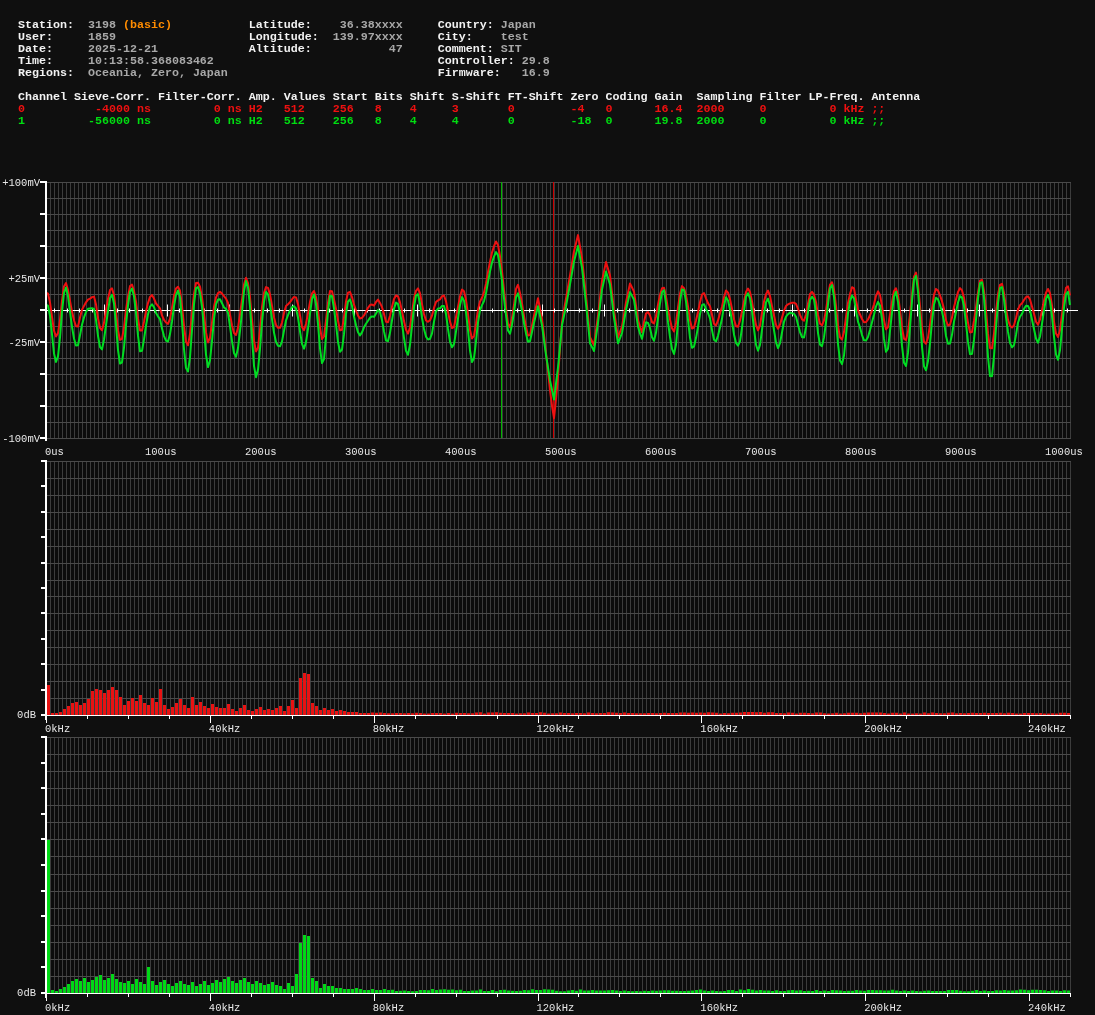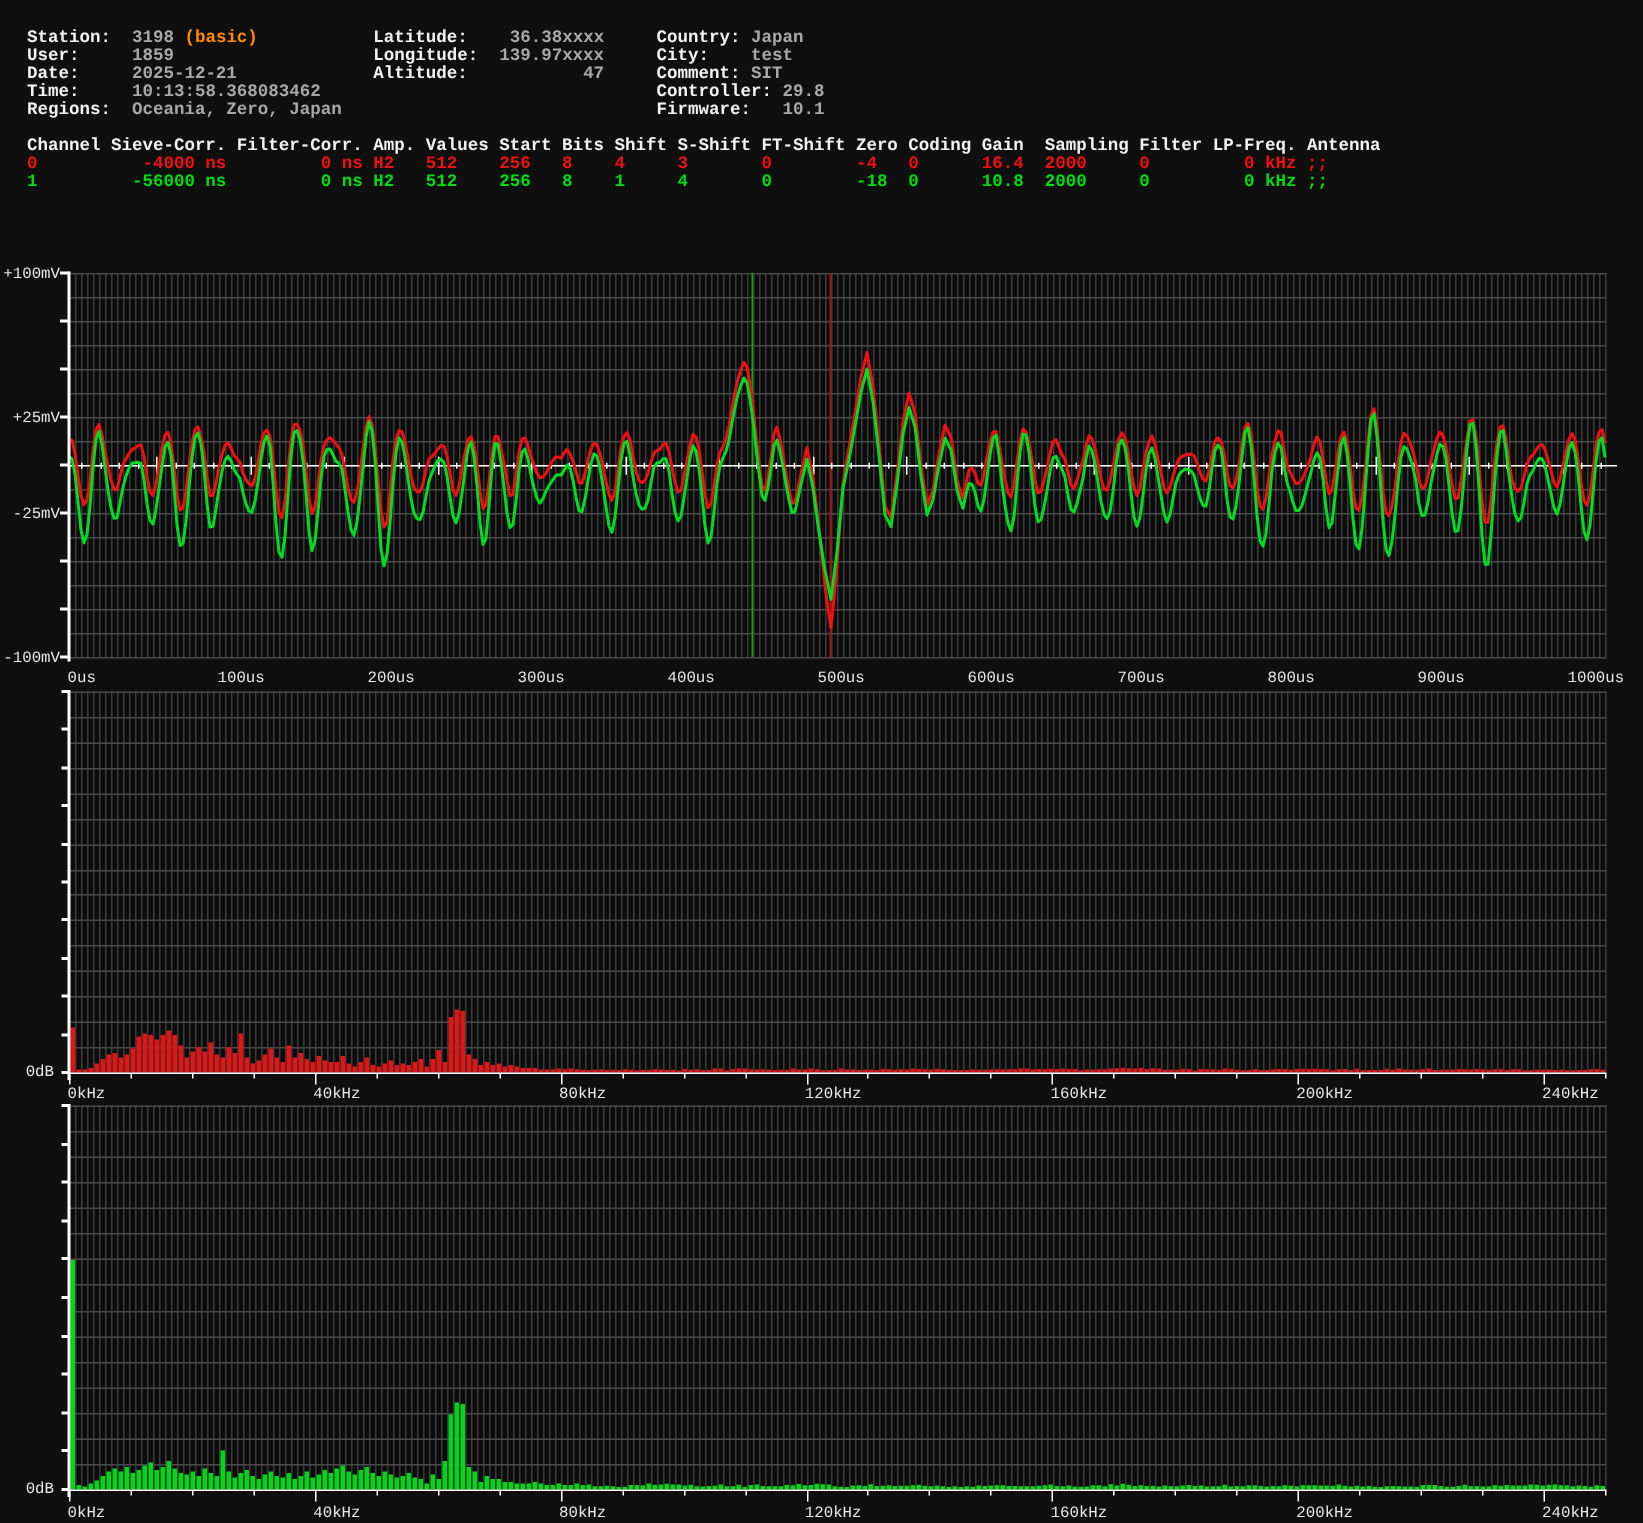--- a/index.html
+++ b/index.html
@@ -6,25 +6,25 @@
 #hdr .o{color:#ff8c00}
 #hdr .r{color:#f01010}
 #hdr .g{color:#00dd11}
 #cv{position:absolute;left:0;top:0;will-change:transform}
 #hdr span{} 
 </style></head><body>
 <pre id="hdr">Station:  <span class="v">3198</span> <span class="o">(basic)</span>           Latitude:    <span class="v">36.38xxxx</span>     Country: <span class="v">Japan</span>
 User:     <span class="v">1859</span>                   Longitude:  <span class="v">139.97xxxx</span>     City:    <span class="v">test</span>
 Date:     <span class="v">2025-12-21</span>             Altitude:           <span class="v">47</span>     Comment: <span class="v">SIT</span>
 Time:     <span class="v">10:13:58.368083462</span>                                Controller: <span class="v">29.8</span>
-Regions:  <span class="v">Oceania, Zero, Japan</span>                              Firmware:   <span class="v">10.1</span>
+Regions:  <span class="v">Oceania, Zero, Japan</span>                              Firmware:   <span class="v">16.9</span>
 
 Channel Sieve-Corr. Filter-Corr. Amp. Values Start Bits Shift S-Shift FT-Shift Zero Coding Gain  Sampling Filter LP-Freq. Antenna
 <span class="r">0          -4000 ns         0 ns H2   512    256   8    4     3       0        -4   0      16.4  2000     0         0 kHz ;;</span>
-<span class="g">1         -56000 ns         0 ns H2   512    256   8    1     4       0        -18  0      10.8  2000     0         0 kHz ;;</span></pre>
+<span class="g">1         -56000 ns         0 ns H2   512    256   8    4     4       0        -18  0      19.8  2000     0         0 kHz ;;</span></pre>
 <svg id="cv" width="1095" height="1015" font-family="Liberation Mono, monospace" font-size="10.5">
 <rect width="1095" height="1015" fill="#0f0f0f"></rect>
 <rect x="46" y="182" width="1025" height="256" fill="#0c0c0c"></rect>
 <path d="M50.5 182V438M54.5 182V438M58.5 182V438M62.5 182V438M66.5 182V438M70.5 182V438M74.5 182V438M78.5 182V438M82.5 182V438M86.5 182V438M90.5 182V438M94.5 182V438M98.5 182V438M102.5 182V438M106.5 182V438M110.5 182V438M114.5 182V438M118.5 182V438M122.5 182V438M126.5 182V438M130.5 182V438M134.5 182V438M138.5 182V438M142.5 182V438M146.5 182V438M150.5 182V438M154.5 182V438M158.5 182V438M162.5 182V438M166.5 182V438M170.5 182V438M174.5 182V438M178.5 182V438M182.5 182V438M186.5 182V438M190.5 182V438M194.5 182V438M198.5 182V438M202.5 182V438M206.5 182V438M210.5 182V438M214.5 182V438M218.5 182V438M222.5 182V438M226.5 182V438M230.5 182V438M234.5 182V438M238.5 182V438M242.5 182V438M246.5 182V438M250.5 182V438M254.5 182V438M258.5 182V438M262.5 182V438M266.5 182V438M270.5 182V438M274.5 182V438M278.5 182V438M282.5 182V438M286.5 182V438M290.5 182V438M294.5 182V438M298.5 182V438M302.5 182V438M306.5 182V438M310.5 182V438M314.5 182V438M318.5 182V438M322.5 182V438M326.5 182V438M330.5 182V438M334.5 182V438M338.5 182V438M342.5 182V438M346.5 182V438M350.5 182V438M354.5 182V438M358.5 182V438M362.5 182V438M366.5 182V438M370.5 182V438M374.5 182V438M378.5 182V438M382.5 182V438M386.5 182V438M390.5 182V438M394.5 182V438M398.5 182V438M402.5 182V438M406.5 182V438M410.5 182V438M414.5 182V438M418.5 182V438M422.5 182V438M426.5 182V438M430.5 182V438M434.5 182V438M438.5 182V438M442.5 182V438M446.5 182V438M450.5 182V438M454.5 182V438M458.5 182V438M462.5 182V438M466.5 182V438M470.5 182V438M474.5 182V438M478.5 182V438M482.5 182V438M486.5 182V438M490.5 182V438M494.5 182V438M498.5 182V438M502.5 182V438M506.5 182V438M510.5 182V438M514.5 182V438M518.5 182V438M522.5 182V438M526.5 182V438M530.5 182V438M534.5 182V438M538.5 182V438M542.5 182V438M546.5 182V438M550.5 182V438M554.5 182V438M558.5 182V438M562.5 182V438M566.5 182V438M570.5 182V438M574.5 182V438M578.5 182V438M582.5 182V438M586.5 182V438M590.5 182V438M594.5 182V438M598.5 182V438M602.5 182V438M606.5 182V438M610.5 182V438M614.5 182V438M618.5 182V438M622.5 182V438M626.5 182V438M630.5 182V438M634.5 182V438M638.5 182V438M642.5 182V438M646.5 182V438M650.5 182V438M654.5 182V438M658.5 182V438M662.5 182V438M666.5 182V438M670.5 182V438M674.5 182V438M678.5 182V438M682.5 182V438M686.5 182V438M690.5 182V438M694.5 182V438M698.5 182V438M702.5 182V438M706.5 182V438M710.5 182V438M714.5 182V438M718.5 182V438M722.5 182V438M726.5 182V438M730.5 182V438M734.5 182V438M738.5 182V438M742.5 182V438M746.5 182V438M750.5 182V438M754.5 182V438M758.5 182V438M762.5 182V438M766.5 182V438M770.5 182V438M774.5 182V438M778.5 182V438M782.5 182V438M786.5 182V438M790.5 182V438M794.5 182V438M798.5 182V438M802.5 182V438M806.5 182V438M810.5 182V438M814.5 182V438M818.5 182V438M822.5 182V438M826.5 182V438M830.5 182V438M834.5 182V438M838.5 182V438M842.5 182V438M846.5 182V438M850.5 182V438M854.5 182V438M858.5 182V438M862.5 182V438M866.5 182V438M870.5 182V438M874.5 182V438M878.5 182V438M882.5 182V438M886.5 182V438M890.5 182V438M894.5 182V438M898.5 182V438M902.5 182V438M906.5 182V438M910.5 182V438M914.5 182V438M918.5 182V438M922.5 182V438M926.5 182V438M930.5 182V438M934.5 182V438M938.5 182V438M942.5 182V438M946.5 182V438M950.5 182V438M954.5 182V438M958.5 182V438M962.5 182V438M966.5 182V438M970.5 182V438M974.5 182V438M978.5 182V438M982.5 182V438M986.5 182V438M990.5 182V438M994.5 182V438M998.5 182V438M1002.5 182V438M1006.5 182V438M1010.5 182V438M1014.5 182V438M1018.5 182V438M1022.5 182V438M1026.5 182V438M1030.5 182V438M1034.5 182V438M1038.5 182V438M1042.5 182V438M1046.5 182V438M1050.5 182V438M1054.5 182V438M1058.5 182V438M1062.5 182V438M1066.5 182V438M1070.5 182V438" stroke="#3c3c3c" stroke-width="1" fill="none"></path>
 <path d="M46 182.5H1071M46 198.5H1071M46 214.5H1071M46 230.5H1071M46 246.5H1071M46 262.5H1071M46 278.5H1071M46 294.5H1071M46 310.5H1071M46 326.5H1071M46 342.5H1071M46 358.5H1071M46 374.5H1071M46 390.5H1071M46 406.5H1071M46 422.5H1071M46 438.5H1071" stroke="#4a4a4a" stroke-width="1" fill="none"></path>
 <path d="M501.5 182V438" stroke="#00b300" stroke-width="1"></path>
 <path d="M553.5 182V438" stroke="#cc0000" stroke-width="1"></path>
 <path d="M46 310.5H1078" stroke="#ffffff" stroke-width="1"></path>
 <path d="M54.5 308.5V312.5M67.5 308.5V312.5M79.5 308.5V312.5M92.5 308.5V312.5M104.5 304.5V316.5M117.5 308.5V312.5M129.5 308.5V312.5M142.5 308.5V312.5M154.5 308.5V312.5M167.5 304.5V316.5M179.5 308.5V312.5M192.5 308.5V312.5M204.5 308.5V312.5M217.5 308.5V312.5M229.5 304.5V316.5M242.5 308.5V312.5M254.5 308.5V312.5M267.5 308.5V312.5M279.5 308.5V312.5M292.5 304.5V316.5M304.5 308.5V312.5M317.5 308.5V312.5M329.5 308.5V312.5M342.5 308.5V312.5M354.5 304.5V316.5M367.5 308.5V312.5M379.5 308.5V312.5M392.5 308.5V312.5M404.5 308.5V312.5M417.5 304.5V316.5M429.5 308.5V312.5M442.5 308.5V312.5M454.5 308.5V312.5M467.5 308.5V312.5M479.5 304.5V316.5M492.5 308.5V312.5M504.5 308.5V312.5M517.5 308.5V312.5M529.5 308.5V312.5M542.5 304.5V316.5M554.5 308.5V312.5M567.5 308.5V312.5M579.5 308.5V312.5M592.5 308.5V312.5M604.5 304.5V316.5M617.5 308.5V312.5M629.5 308.5V312.5M642.5 308.5V312.5M654.5 308.5V312.5M667.5 304.5V316.5M679.5 308.5V312.5M692.5 308.5V312.5M704.5 308.5V312.5M717.5 308.5V312.5M729.5 304.5V316.5M742.5 308.5V312.5M754.5 308.5V312.5M767.5 308.5V312.5M779.5 308.5V312.5M792.5 304.5V316.5M804.5 308.5V312.5M817.5 308.5V312.5M829.5 308.5V312.5M842.5 308.5V312.5M854.5 304.5V316.5M867.5 308.5V312.5M879.5 308.5V312.5M892.5 308.5V312.5M904.5 308.5V312.5M917.5 304.5V316.5M929.5 308.5V312.5M942.5 308.5V312.5M954.5 308.5V312.5M967.5 308.5V312.5M979.5 304.5V316.5M992.5 308.5V312.5M1004.5 308.5V312.5M1017.5 308.5V312.5M1029.5 308.5V312.5M1042.5 304.5V316.5M1054.5 308.5V312.5M1067.5 308.5V312.5" stroke="#ffffff" stroke-width="1" fill="none"></path>
 <polyline points="46,292.6 48,293.6 50,302.4 52,317.0 54,330.7 56,336.5 58,333.1 60,320.1 62,300.7 64,286.4 66,283.0 68,290.1 70,301.0 72,311.6 74,320.2 76,326.2 78,326.5 80,317.6 82,309.8 84,305.9 86,302.3 88,299.7 90,298.7 92,297.1 94,296.6 96,304.4 98,318.2 100,327.9 102,330.3 104,322.8 106,310.0 108,299.0 110,290.0 112,288.3 114,295.6 116,311.5 118,330.2 120,340.0 122,338.8 124,327.6 126,309.9 128,296.1 130,286.1 132,284.6 134,290.9 136,301.9 138,318.4 140,330.4 142,330.4 144,321.8 146,311.4 148,303.1 150,296.9 152,295.0 154,298.6 156,303.5 158,305.8 160,308.3 162,315.4 164,319.9 166,322.5 168,323.9 170,318.9 172,308.0 174,295.8 176,288.5 178,286.7 180,290.8 182,305.7 184,325.8 186,341.8 188,345.3 190,333.8 192,312.9 194,293.9 196,283.1 198,282.7 200,286.8 202,297.2 204,313.5 206,332.4 208,342.4 210,337.9 212,322.6 214,306.8 216,297.5 218,293.1 220,291.7 222,293.5 224,296.1 226,298.6 228,303.0 230,314.3 232,325.4 234,333.0 236,335.0 238,327.8 240,314.5 242,299.6 244,284.6 246,277.8 248,283.1 250,297.3 252,319.6 254,340.7 256,351.4 258,347.8 260,329.5 262,306.8 264,292.8 266,287.1 268,287.9 270,294.4 272,305.8 274,317.2 276,325.0 278,327.8 280,327.8 282,322.5 284,312.9 286,306.0 288,304.2 290,302.1 292,299.3 294,296.9 296,297.4 298,304.1 300,315.4 302,326.9 304,330.3 306,323.8 308,313.1 310,302.0 312,293.3 314,291.0 316,297.0 318,310.0 320,327.6 322,339.0 324,336.5 326,320.7 328,302.6 330,291.0 332,291.2 334,299.5 336,308.7 338,320.5 340,330.4 342,329.7 344,317.1 346,301.5 348,292.6 350,291.9 352,297.0 354,304.7 356,310.5 358,315.6 360,318.6 362,317.8 364,315.4 366,311.7 368,307.8 370,305.0 372,304.6 374,305.5 376,302.0 378,299.6 380,302.9 382,307.2 384,313.9 386,321.7 388,322.2 390,315.7 392,306.7 394,299.1 396,295.5 398,296.4 400,302.4 402,311.3 404,321.1 406,329.7 408,333.6 410,327.5 412,312.9 414,298.6 416,290.8 418,288.4 420,293.2 422,304.2 424,314.0 426,320.5 428,321.8 430,320.3 432,315.5 434,307.9 436,302.0 438,300.4 440,299.4 442,296.2 444,295.5 446,301.3 448,311.8 450,321.6 452,328.1 454,326.9 456,317.2 458,306.9 460,296.6 462,289.6 464,291.2 466,299.8 468,314.0 470,329.9 472,338.5 474,336.0 476,323.9 478,309.6 480,301.5 482,297.8 484,292.4 486,283.7 488,272.1 490,261.6 492,252.6 494,246.2 496,241.5 498,244.9 500,256.3 502,271.4 504,290.2 506,307.7 508,323.8 510,327.2 512,317.8 514,305.0 516,288.9 518,284.8 520,292.9 522,303.3 524,316.1 526,326.8 528,335.6 530,335.1 532,325.4 534,315.8 536,307.0 538,298.3 540,308.5 542,318.8 544,335.3 546,353.0 548,370.8 550,390.2 552,405.8 554,418.2 556,399.1 558,376.8 560,348.6 562,322.1 564,309.7 566,298.7 568,287.0 570,275.5 572,263.3 574,251.2 576,243.2 578,235.1 580,246.5 582,258.0 584,276.8 586,295.6 588,316.4 590,337.3 592,341.3 594,345.3 596,330.5 598,315.8 600,298.3 602,280.8 604,271.4 606,262.0 608,268.7 610,275.4 612,292.9 614,310.4 616,323.8 618,337.3 620,331.9 622,326.5 624,314.4 626,302.3 628,292.9 630,283.5 632,287.5 634,291.6 636,305.7 638,319.8 640,326.8 642,332.4 644,322.0 646,313.5 648,312.1 650,315.5 652,322.1 654,323.4 656,316.5 658,304.7 660,294.7 662,288.2 664,287.7 666,296.5 668,309.1 670,319.5 672,328.3 674,331.5 676,323.0 678,307.5 680,293.7 682,286.1 684,288.1 686,295.1 688,306.4 690,320.2 692,328.6 694,327.5 696,320.4 698,312.0 700,302.2 702,294.5 704,293.0 706,298.3 708,303.1 710,306.3 712,314.8 714,323.8 716,325.5 718,320.4 720,313.2 722,306.8 724,297.3 726,290.5 728,292.6 730,299.2 732,308.7 734,319.2 736,326.2 738,326.7 740,320.8 742,311.1 744,301.2 746,292.1 748,288.5 750,291.9 752,301.5 754,313.7 756,324.9 758,330.4 760,325.3 762,312.5 764,301.5 766,294.3 768,290.6 770,296.0 772,306.1 774,315.3 776,324.9 778,328.7 780,324.5 782,317.6 784,310.7 786,306.0 788,304.3 790,303.4 792,302.8 794,302.7 796,303.8 798,308.8 800,314.9 802,319.4 804,320.7 806,314.5 808,303.7 810,294.0 812,291.9 814,294.5 816,302.2 818,315.0 820,323.7 822,325.3 824,320.4 826,310.1 828,296.2 830,284.6 832,282.2 834,289.5 836,305.9 838,325.3 840,337.3 842,339.6 844,332.1 846,317.2 848,302.9 850,294.1 852,287.2 854,288.4 856,300.2 858,310.3 860,314.5 862,319.0 864,322.3 866,322.1 868,319.5 870,315.3 872,310.5 874,304.3 876,295.8 878,291.3 880,294.9 882,306.0 884,320.1 886,329.4 888,327.2 890,314.4 892,301.9 894,291.0 896,288.2 898,295.1 900,310.0 902,327.7 904,338.7 906,340.1 908,331.8 910,314.5 912,294.1 914,276.7 916,272.6 918,284.7 920,306.1 922,328.1 924,341.6 926,343.8 928,337.6 930,325.0 932,308.8 934,294.6 936,288.9 938,290.6 940,295.4 942,301.2 944,309.1 946,320.3 948,325.5 950,324.6 952,317.6 954,306.9 956,299.6 958,292.0 960,288.1 962,290.4 964,297.8 966,310.6 968,322.8 970,332.4 972,332.1 974,320.7 976,307.3 978,292.4 980,280.7 982,279.8 984,291.0 986,310.4 988,333.7 990,348.1 992,348.3 994,333.6 996,311.6 998,294.2 1000,284.9 1002,283.8 1004,293.1 1006,308.4 1008,319.8 1010,325.6 1012,327.5 1014,325.3 1016,317.9 1018,309.4 1020,305.1 1022,303.2 1024,300.0 1026,297.2 1028,296.3 1030,299.6 1032,306.6 1034,313.8 1036,321.7 1038,324.7 1040,319.5 1042,310.3 1044,300.8 1046,292.8 1048,289.0 1050,293.1 1052,305.6 1054,321.6 1056,333.6 1058,336.9 1060,330.3 1062,314.1 1064,297.6 1066,287.9 1068,286.4 1070,295.4" fill="none" stroke="#ee1111" stroke-width="2" stroke-linejoin="round"></polyline>

